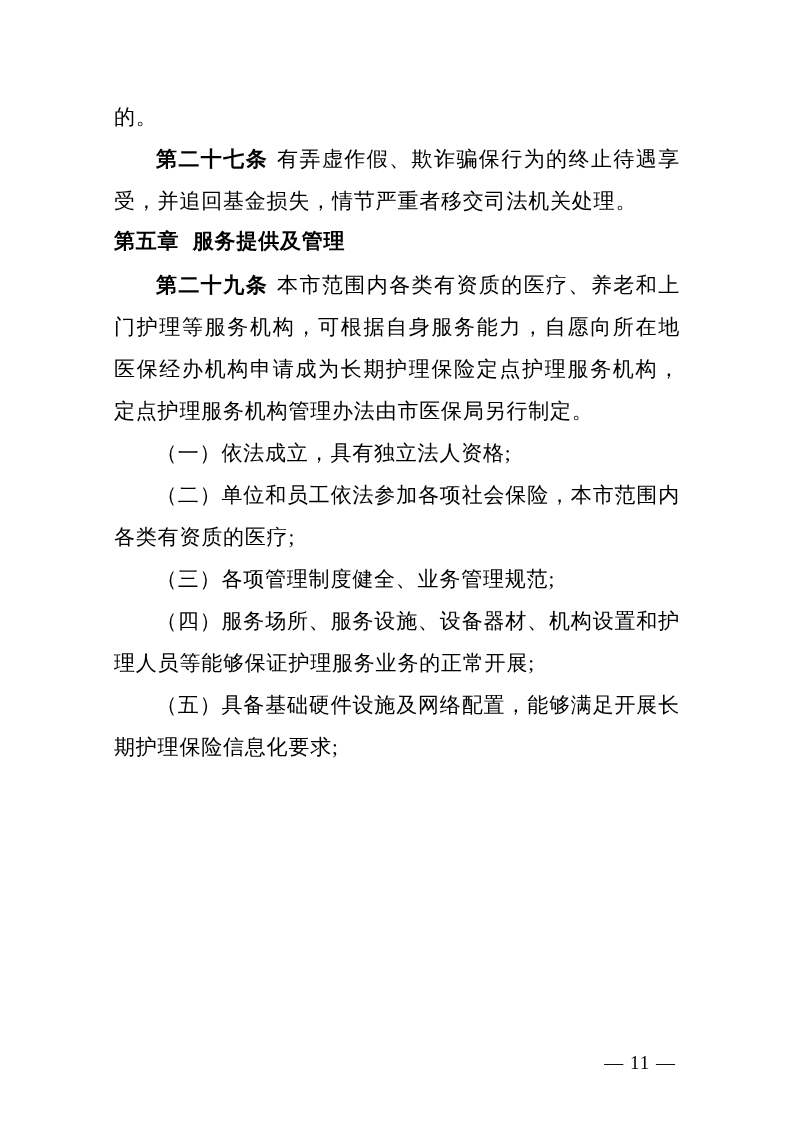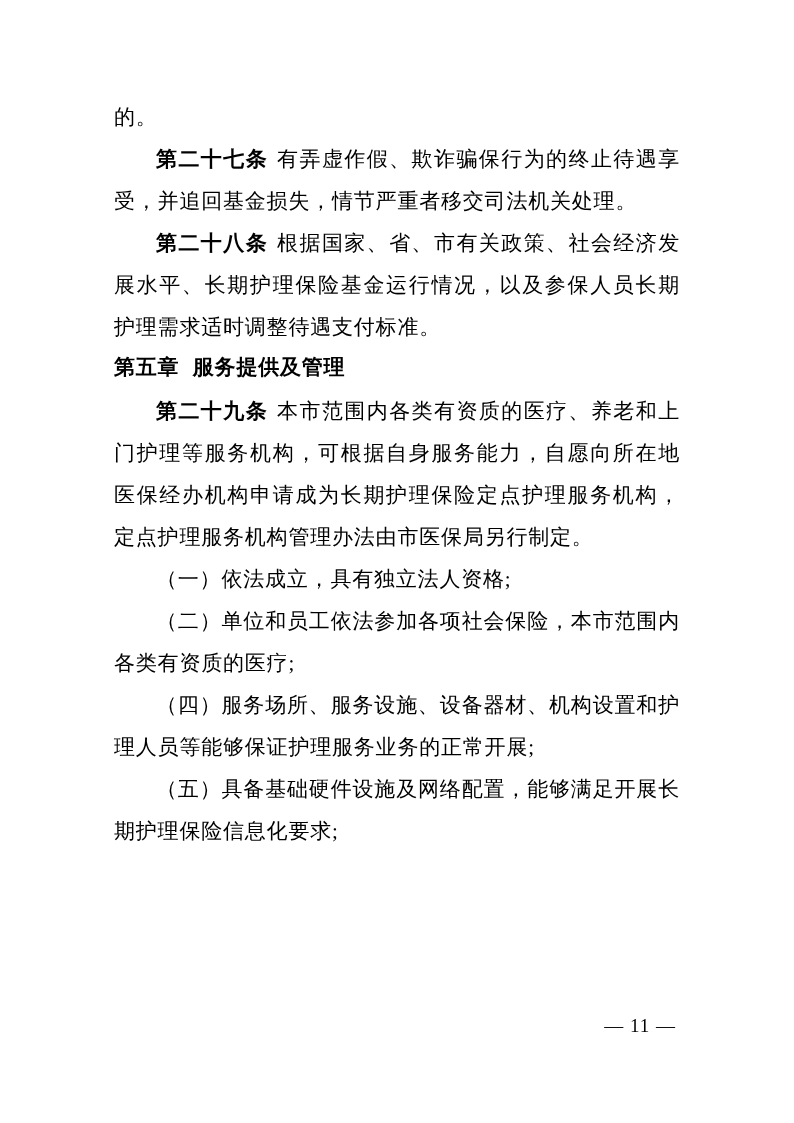--- a/index.html
+++ b/index.html
@@ -41,49 +41,49 @@
     margin: 36px 70px 0 0;
     font-size: 21px;
     line-height: 42px;
     font-weight: 700;
     text-align: center;
     letter-spacing: 0;
     font-family: Liberation Mono, monospace;
   }
   .page-number {
     position: absolute;
-    top: 1014px;
+    top: 1051px;
     right: 118px;
     font-size: 19px;
     line-height: 24px;
     letter-spacing: 1px;
     white-space: nowrap;
   }
 </style>
 </head>
 <body>
 
 <div class="page">
   <div class="content">
 
     <p>的。</p>
 
     <p class="indent"><span class="article-label">第二十七条</span><span>有弄虚作假、欺诈骗保行为的终止待遇享受，并追回基金损失，情节严重者移交司法机关处理。</span></p>
 
-    <p class="indent"><span class="article-label">第二十八条</span><span>根据国家、省、市有关政策、社会经济发展水平、长期护理保险基金运行情况，以及参保人员长期护理需求适时调整待遇支付标准。</span></p>
 
     <p class="chapter-heading">第五章 服务提供及管理</p>
 
     <p class="indent"><span class="article-label">第二十九条</span><span>本市范围内各类有资质的医疗、养老和上门护理等服务机构，可根据自身服务能力，自愿向所在地医保经办机构申请成为长期护理保险定点护理服务机构，定点护理服务机构管理办法由市医保局另行制定。</span></p>
 
 
     <p class="indent">（一）依法成立，具有独立法人资格;</p>
 
     <p class="indent">（二）单位和员工依法参加各项社会保险，本市范围内各类有资质的医疗;</p>
 
+    <p class="indent">（三）各项管理制度健全、业务管理规范;</p>
 
     <p class="indent">（四）服务场所、服务设施、设备器材、机构设置和护理人员等能够保证护理服务业务的正常开展;</p>
 
     <p class="indent">（五）具备基础硬件设施及网络配置，能够满足开展长期护理保险信息化要求;</p>
 
   </div>
 
   <div class="page-number">— 11 —</div>
 </div>
 

